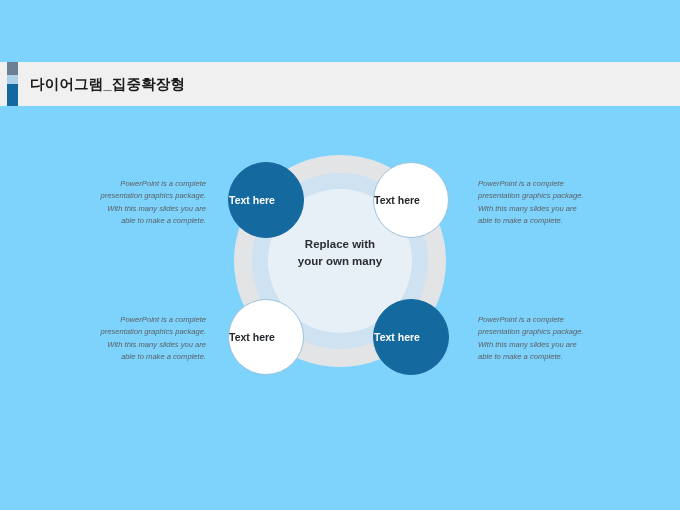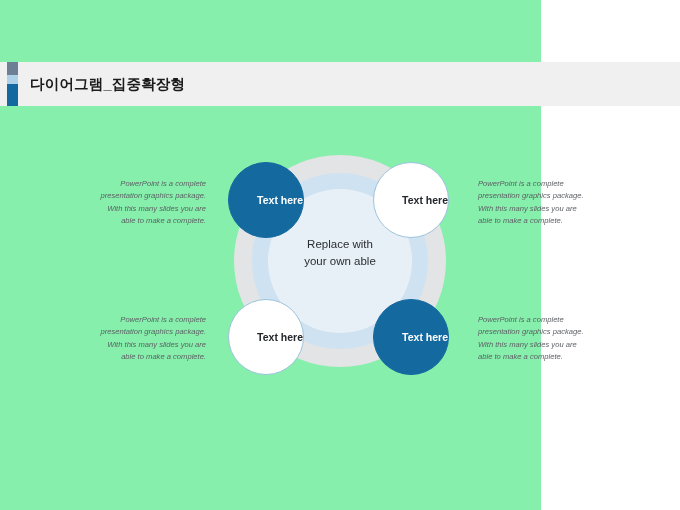--- a/index.html
+++ b/index.html
@@ -13,23 +13,23 @@
     font-family: "Liberation Sans", "DejaVu Sans", sans-serif;
     overflow: hidden;
     position: relative;
   }
 
   
   .slide {
     position: absolute;
     left: 0;
     top: 0;
-    width: 541px;
+    width: 680px;
     height: 510px;
-    background: #86efac;
+    background: #7dd3fc;
   }
 
   
   .header-band {
     position: absolute;
     left: 0;
     top: 62px;
     width: 680px;
     height: 44px;
     background: #f0f0f0;
@@ -99,35 +99,35 @@
     background: #e8f0f7;
   }
 
   .center-text {
     position: absolute;
     left: 270px;
     top: 118px;
     width: 140px;
     text-align: center;
     font-size: 11.5px;
-    font-weight: normal;
+    font-weight: bold;
     color: #2a2d31;
     line-height: 1.45;
   }
   .center-text span { display: block; }
 
   
   .node {
     position: absolute;
     width: 76px;
     height: 76px;
     border-radius: 50%;
     display: flex;
     align-items: center;
-    justify-content: flex-end;
+    justify-content: flex-start;
     font-size: 10.5px;
     font-weight: bold;
     box-sizing: border-box;
   }
   .node-filled {
     background: #14699f;
     color: #ffffff;
     border: 1px solid #14699f;
   }
   .node-outline {
@@ -173,21 +173,21 @@
   <div class="header-title">다이어그램_집중확장형</div>
 
   <div class="diagram">
 
     <div class="ring-outer"></div>
     <div class="ring-mid"></div>
     <div class="ring-inner"></div>
 
     <div class="center-text">
       <span>Replace with</span>
-      <span>your own able</span>
+      <span>your own many</span>
     </div>
 
     <div class="node node-filled node-tl">
       <span>Text here</span>
     </div>
 
     <div class="node node-outline node-tr">
       <span>Text here</span>
     </div>
 

